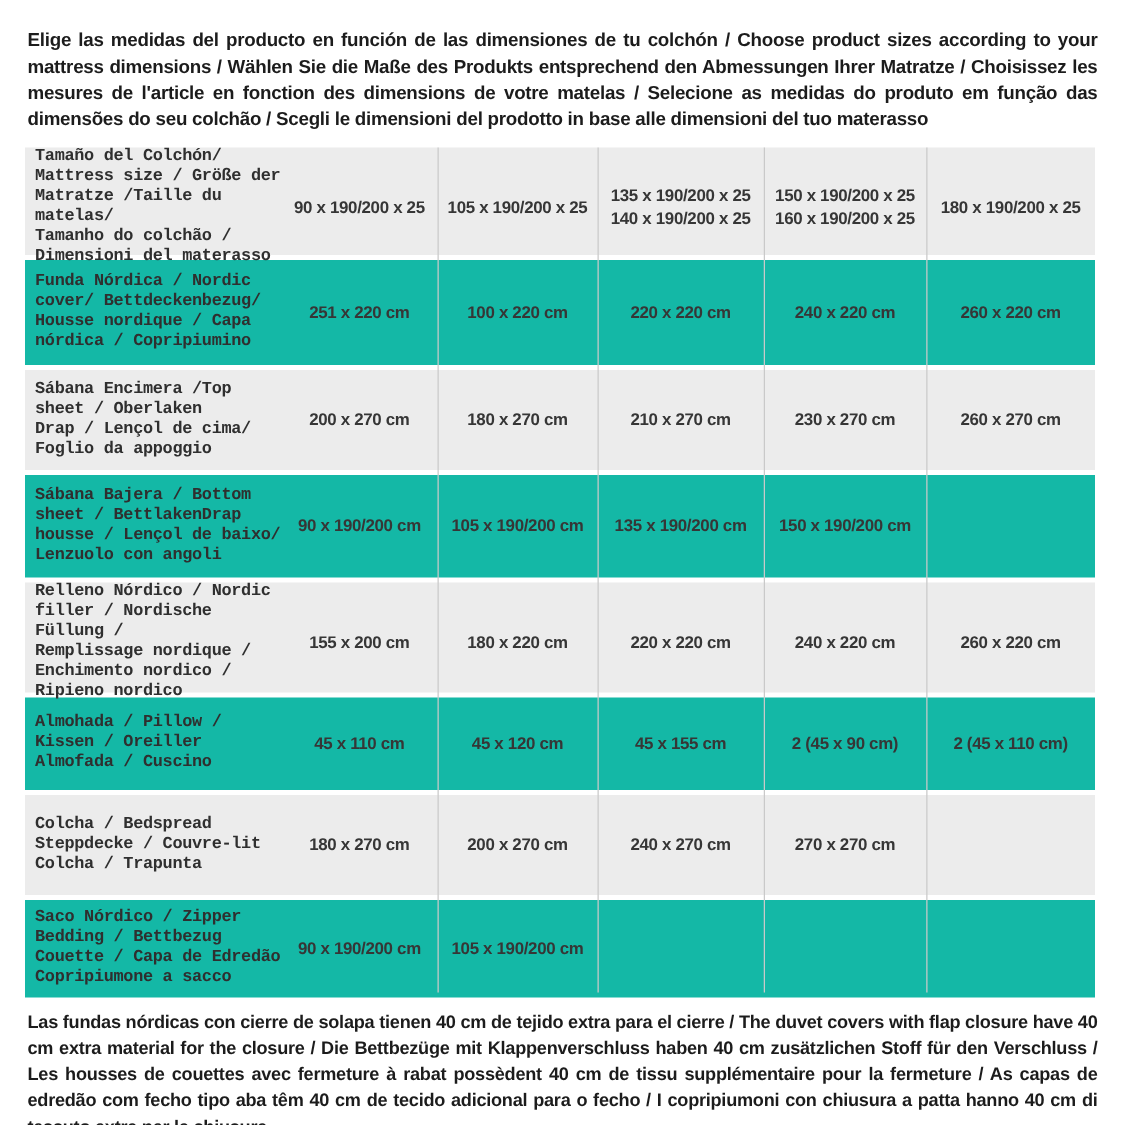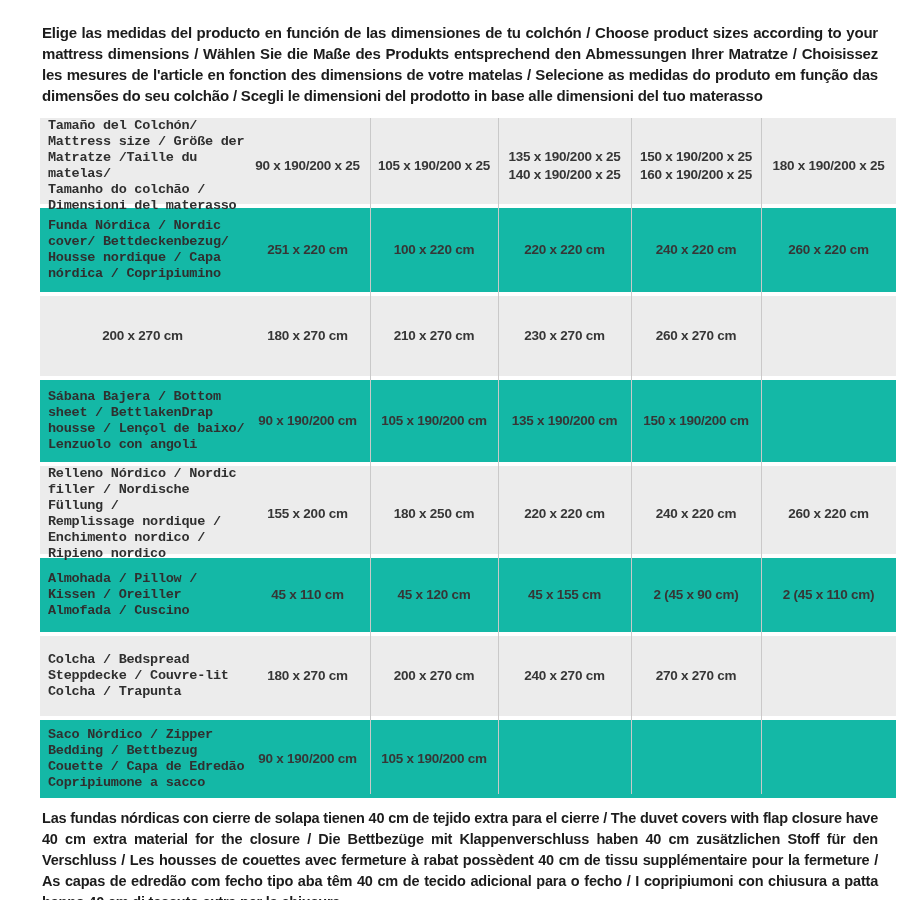--- a/index.html
+++ b/index.html
@@ -1,21 +1,21 @@
 <!DOCTYPE html>
 <html><head>
 <meta charset="utf-8">
 <style>
   html,body{margin:0;padding:0;}
   body{
     width:900px;height:900px;background:#ffffff;
     font-family:"Liberation Sans",sans-serif;
     color:#1f1f1f;overflow:hidden;
   }
-  .page{box-sizing:border-box;width:900px;height:708px;padding:20px 22px 0 40px;}
+  .page{box-sizing:border-box;width:900px;height:708px;padding:20px 22px 0 20px;}
   .intro{
     font-size:15px;font-weight:bold;line-height:21px;color:#1c1c1c;
     text-align:justify;letter-spacing:-0.2px;margin:2px 0 12px 2px;
     white-space:pre-line;
   }
   .size-table{position:relative;width:856px;margin-top:4px;}
   .row{
     display:grid;
     grid-template-columns:205px 125px 128px 133px 130px 1fr;
     margin-bottom:4px;
@@ -77,20 +77,24 @@
 Housse nordique  / Capa
 nórdica / Copripiumino</div>
       <div class="cell val">251 x 220 cm</div>
       <div class="cell val">100 x 220 cm</div>
       <div class="cell val">220 x 220 cm</div>
       <div class="cell val">240 x 220 cm</div>
       <div class="cell val">260 x 220 cm</div>
     </div>
 
     <div class="row shade r3">
+      <div class="cell label">Sábana Encimera /Top
+sheet / Oberlaken
+Drap / Lençol de cima/
+Foglio da appoggio</div>
       <div class="cell val">200 x 270 cm</div>
       <div class="cell val">180 x 270 cm</div>
       <div class="cell val">210 x 270 cm</div>
       <div class="cell val">230 x 270 cm</div>
       <div class="cell val">260 x 270 cm</div>
     </div>
 
     <div class="row plain r4">
       <div class="cell label">Sábana Bajera / Bottom
 sheet / BettlakenDrap
@@ -102,21 +106,21 @@
       <div class="cell val">150 x 190/200 cm</div>
     </div>
 
     <div class="row shade r5">
       <div class="cell label">Relleno Nórdico / Nordic
 filler / Nordische Füllung /
 Remplissage nordique /
 Enchimento nordico /
 Ripieno nordico</div>
       <div class="cell val">155 x 200 cm</div>
-      <div class="cell val">180 x 250 cm</div>
+      <div class="cell val">180 x 220 cm</div>
       <div class="cell val">220 x 220 cm</div>
       <div class="cell val">240 x 220 cm</div>
       <div class="cell val">260 x 220 cm</div>
     </div>
 
     <div class="row plain r6">
       <div class="cell label">Almohada  / Pillow /
 Kissen / Oreiller
 Almofada / Cuscino</div>
       <div class="cell val">45 x 110 cm</div>

